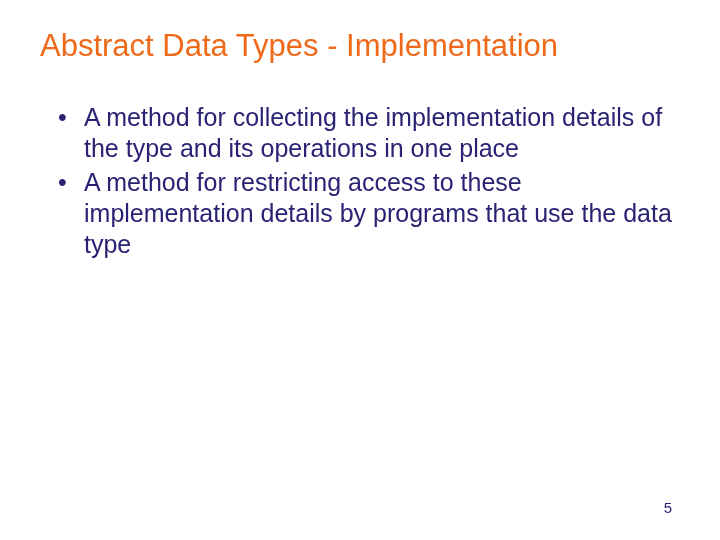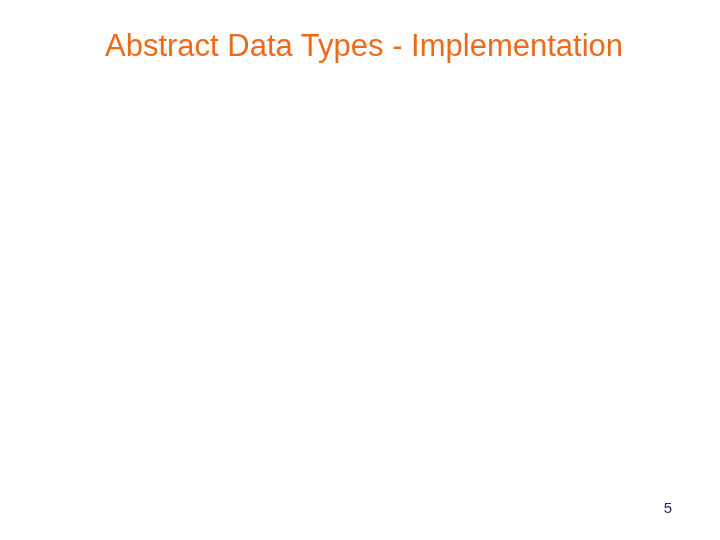--- a/index.html
+++ b/index.html
@@ -13,21 +13,20 @@
       background: #ffffff;
       font-family: Arial, Helvetica, sans-serif;
       position: relative;
       overflow: hidden;
     }
     .slide {
       width: 100%;
       height: 100%;
       padding: 28px 32px 20px 40px;
       position: relative;
-      text-align: center;
     }
     .title {
       color: #ee6a1a;
       font-size: 31px;
       font-weight: normal;
       margin-bottom: 38px;
       letter-spacing: 0px;
     }
     .bullets {
       list-style: none;
@@ -55,14 +54,18 @@
       right: 48px;
       color: #2a2374;
       font-size: 15px;
     }
   </style>
 </head>
 <body>
 
 <div class="slide">
   <h1 class="title">Abstract Data Types - Implementation</h1>
+  <ul class="bullets">
+    <li>A method for collecting the implementation details of the type and its operations in one place</li>
+    <li>A method for restricting access to these implementation details by programs that use the data type</li>
+  </ul>
   <div class="page-number">5</div>
 </div>
 
 </body></html>

